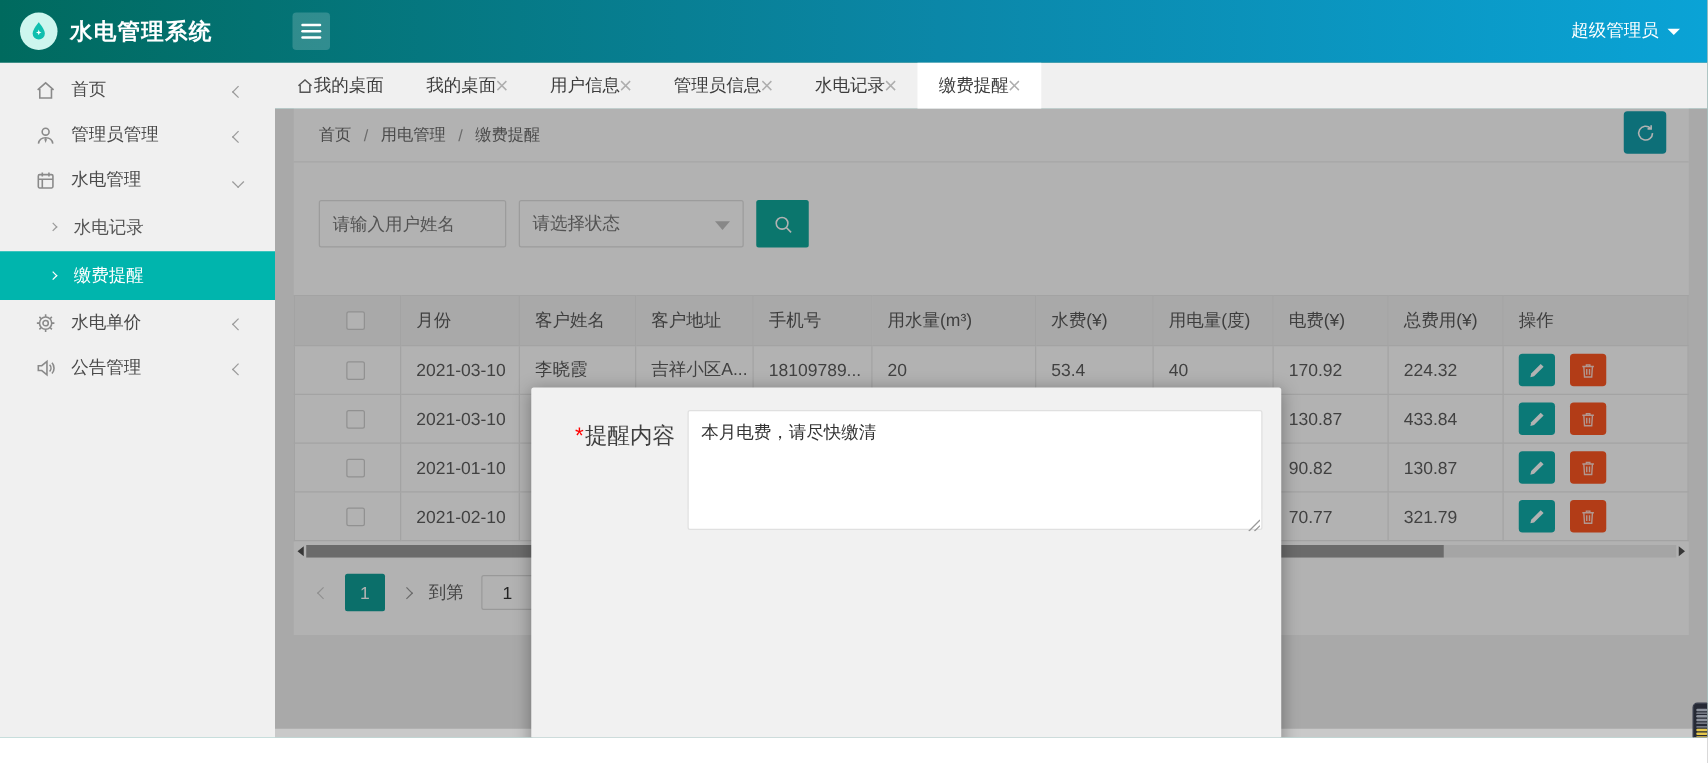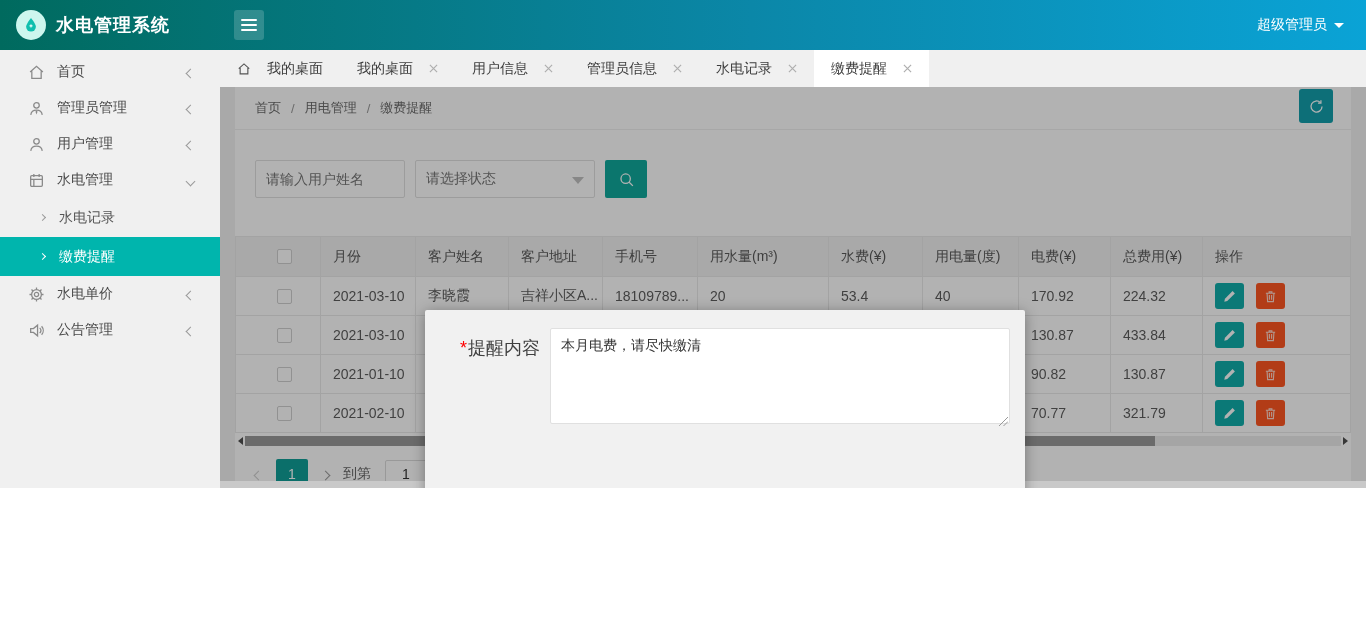--- a/index.html
+++ b/index.html
@@ -1,17 +1,17 @@
 <!DOCTYPE html>
 <html><head>
 <meta charset="utf-8">
 <style>
   * { margin:0; padding:0; box-sizing:border-box; }
   html,body { font-family:"Liberation Sans","DejaVu Sans",sans-serif; }
-  .screen { position:relative; width:1366px; height:488px; overflow:hidden; background:#0f766e; }
+  .screen { position:relative; width:1366px; height:590px; overflow:hidden; background:#0f766e; }
 
   
   .header { position:absolute; left:0; top:0; width:100%; height:50px;
     background:linear-gradient(90deg,#006a5e 0%,#0b87a8 55%,#0aa3d6 100%);
     display:flex; align-items:center; z-index:70; }
   .logo-area { width:220px; display:flex; align-items:center; gap:10px; padding-left:16px; }
   .logo-circle { width:30px; height:30px; border-radius:50%; background:#cdf6ee;
     display:flex; align-items:center; justify-content:center; }
   .app-title { color:#fff; font-size:18px; font-weight:700; letter-spacing:1px; }
   .burger { margin-left:14px; width:30px; height:30px; border-radius:3px;
@@ -40,21 +40,21 @@
   .snav-item .chev-wrap { margin-left:auto; }
   .snav-sub { height:39px; display:flex; align-items:center; padding-left:40px;
     font-size:14px; color:#555; cursor:pointer; }
   .snav-sub .chev { margin-right:14px; }
   .snav-sub.active { background:#00b5ad; color:#fff; }
   .snav-sub.active .chev { border-color:#fff; }
 
   
   .tabbar { position:absolute; left:220px; top:50px; right:0; height:37px;
     background:#f0f0f0; display:flex; align-items:stretch; z-index:30; }
-  .tab { display:flex; align-items:center; gap:16px; padding:0 17px;
+  .tab { display:flex; align-items:center; gap:0; padding:0 17px;
     font-size:14px; color:#3c3c3c; cursor:pointer; white-space:nowrap; }
   .tab.active { background:#fff; }
   .tab .home-ic { width:14px; height:14px; color:#555; }
   .tab .home-ic svg { width:14px; height:14px; display:block; }
   .tab .tab-x { width:9px; height:9px; color:#aeaeae; }
   .tab .tab-x svg { width:9px; height:9px; display:block; }
 
   
   .content { position:absolute; left:220px; top:87px; right:0; bottom:0;
     background:#f2f2f2; z-index:1; }
@@ -194,30 +194,20 @@
     </div>
     <div class="snav-item">
       <span class="s-icon">
         <svg viewBox="0 0 16 16" fill="none" stroke="currentColor" stroke-width="1.2">
             <circle cx="8" cy="5" r="2.6"></circle>
             <path d="M2.6 14c.4-3 2.6-4.4 5.4-4.4S13 11 13.4 14"></path>
             <path d="M8 9.6l1 1.4-1 2.6-1-2.6z" fill="currentColor" stroke="none"></path>
           </svg>
       </span>
       <span>管理员管理</span>
-      <span class="chev-wrap"><span class="chev left"></span></span>
-    </div>
-    <div class="snav-item">
-      <span class="s-icon">
-        <svg viewBox="0 0 16 16" fill="none" stroke="currentColor" stroke-width="1.2">
-            <circle cx="8" cy="5" r="2.6"></circle>
-            <path d="M2.6 14c.4-3 2.6-4.4 5.4-4.4S13 11 13.4 14"></path>
-          </svg>
-      </span>
-      <span>用户管理</span>
       <span class="chev-wrap"><span class="chev left"></span></span>
     </div>
     <div class="snav-item">
       <span class="s-icon">
         <svg viewBox="0 0 16 16" fill="none" stroke="currentColor" stroke-width="1.2">
             <rect x="2.5" y="3.5" width="11" height="10" rx="1"></rect>
             <path d="M5.5 1.8v3M10.5 1.8v3M2.5 7h11M5.5 7v6.5"></path>
           </svg>
       </span>
       <span>水电管理</span>

